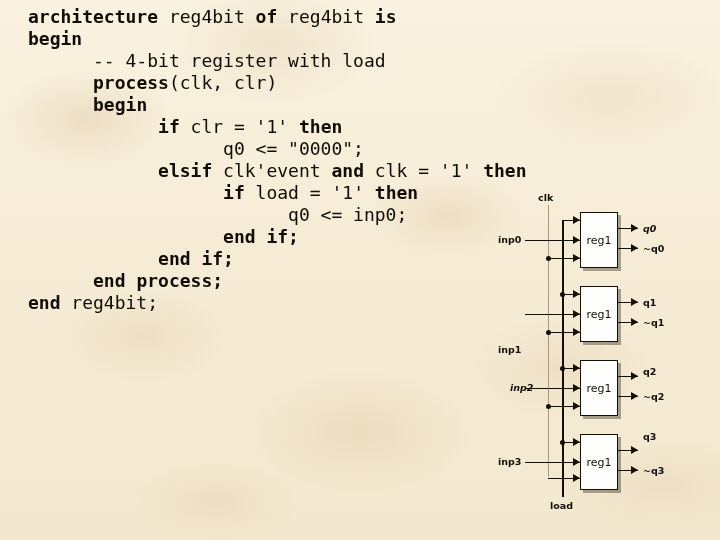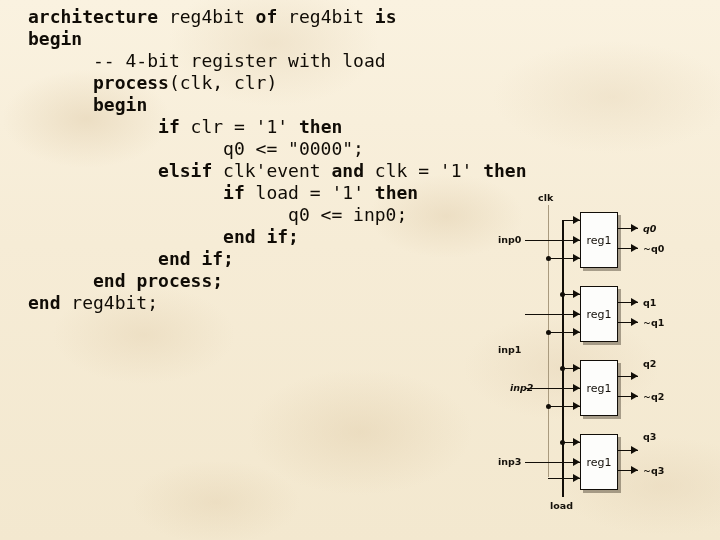--- a/index.html
+++ b/index.html
@@ -180,21 +180,21 @@
     <div class="junction" style="left:80px; top:176px;"></div>
     <div class="arrow-head" style="left:93px; top:174px;"></div>
     <div class="dg-label" style="left:30px; top:192px;font-style:italic;">inp2</div>
     <div class="wire-h" style="left:45px; top:198px; width:55px;"></div>
     <div class="arrow-head" style="left:93px; top:194px;"></div>
     <div class="wire-h" style="left:68px; top:216px; width:32px;"></div>
     <div class="junction" style="left:66px; top:214px;"></div>
     <div class="arrow-head" style="left:93px; top:212px;"></div>
     <div class="wire-h" style="left:138px; top:186px; width:20px;"></div>
     <div class="arrow-head" style="left:151px; top:182px;"></div>
-    <div class="dg-label" style="left:163px; top:168px;">q2</div>
+    <div class="dg-label" style="left:163px; top:176px;">q2</div>
     <div class="wire-h" style="left:138px; top:206px; width:20px;"></div>
     <div class="arrow-head" style="left:151px; top:202px;"></div>
     <div class="dg-label" style="left:163px; top:201px;">~q2</div>
 
     <div class="reg-box" style="left:100px; top:244px;">
       <div class="reg-box-label">reg1</div>
     </div>
     <div class="wire-h" style="left:82px; top:252px; width:18px;"></div>
     <div class="junction" style="left:80px; top:250px;"></div>
     <div class="arrow-head" style="left:93px; top:248px;"></div>

